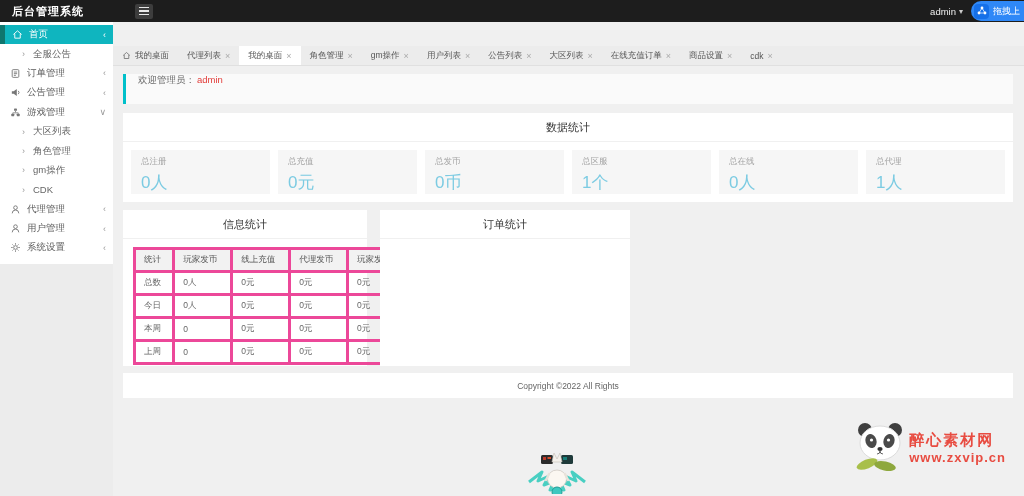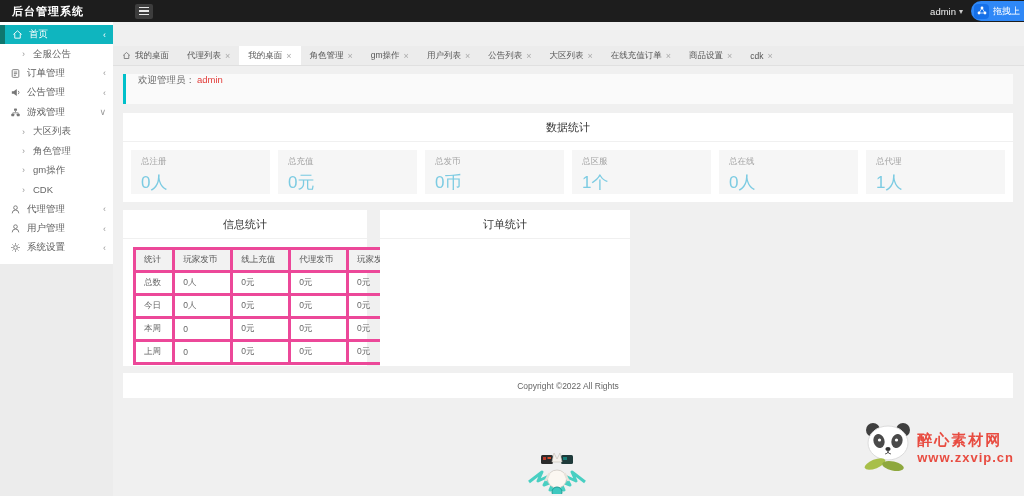--- a/index.html
+++ b/index.html
@@ -53,21 +53,21 @@
   .stat-value { font-size:17px; color:#7ccbe2; margin-top:3px; }
   .panels-row { display:flex; gap:13px; height:156px; margin-bottom:7px; }
   .panel-info { width:244px; flex:none; }
   .panel-orders { width:250px; flex:none; }
   .panel-latest { flex:1; }
   table.info { border-collapse:collapse; margin:8px 10px; width:274px; font-size:8.5px; color:#666; }
   .info th, .info td { border:3px solid #ec4899; padding:4px 8px; text-align:left; font-weight:normal; }
   .info th { background:#f2f2f2; color:#555; }
   .footer { background:#fff; height:25px; display:flex; align-items:center; justify-content:center; font-size:8.5px; color:#666; }
   
-  .watermark { position:absolute; right:10px; bottom:20px; display:flex; align-items:center; gap:3px; }
+  .watermark { position:absolute; right:18px; bottom:20px; display:flex; align-items:center; gap:3px; }
   .wm-text .line1 { font-size:15px; color:#e84c41; letter-spacing:2px; font-weight:bold; }
   .wm-text .line2 { font-size:13px; font-weight:bold; color:#e84c41; letter-spacing:1px; }
   .sprite { position:absolute; left:526px; bottom:-2px; }
 </style>
 </head>
 <body>
 
 <div class="header">
   <div class="brand">后台管理系统</div>
   <div class="hamburger">

